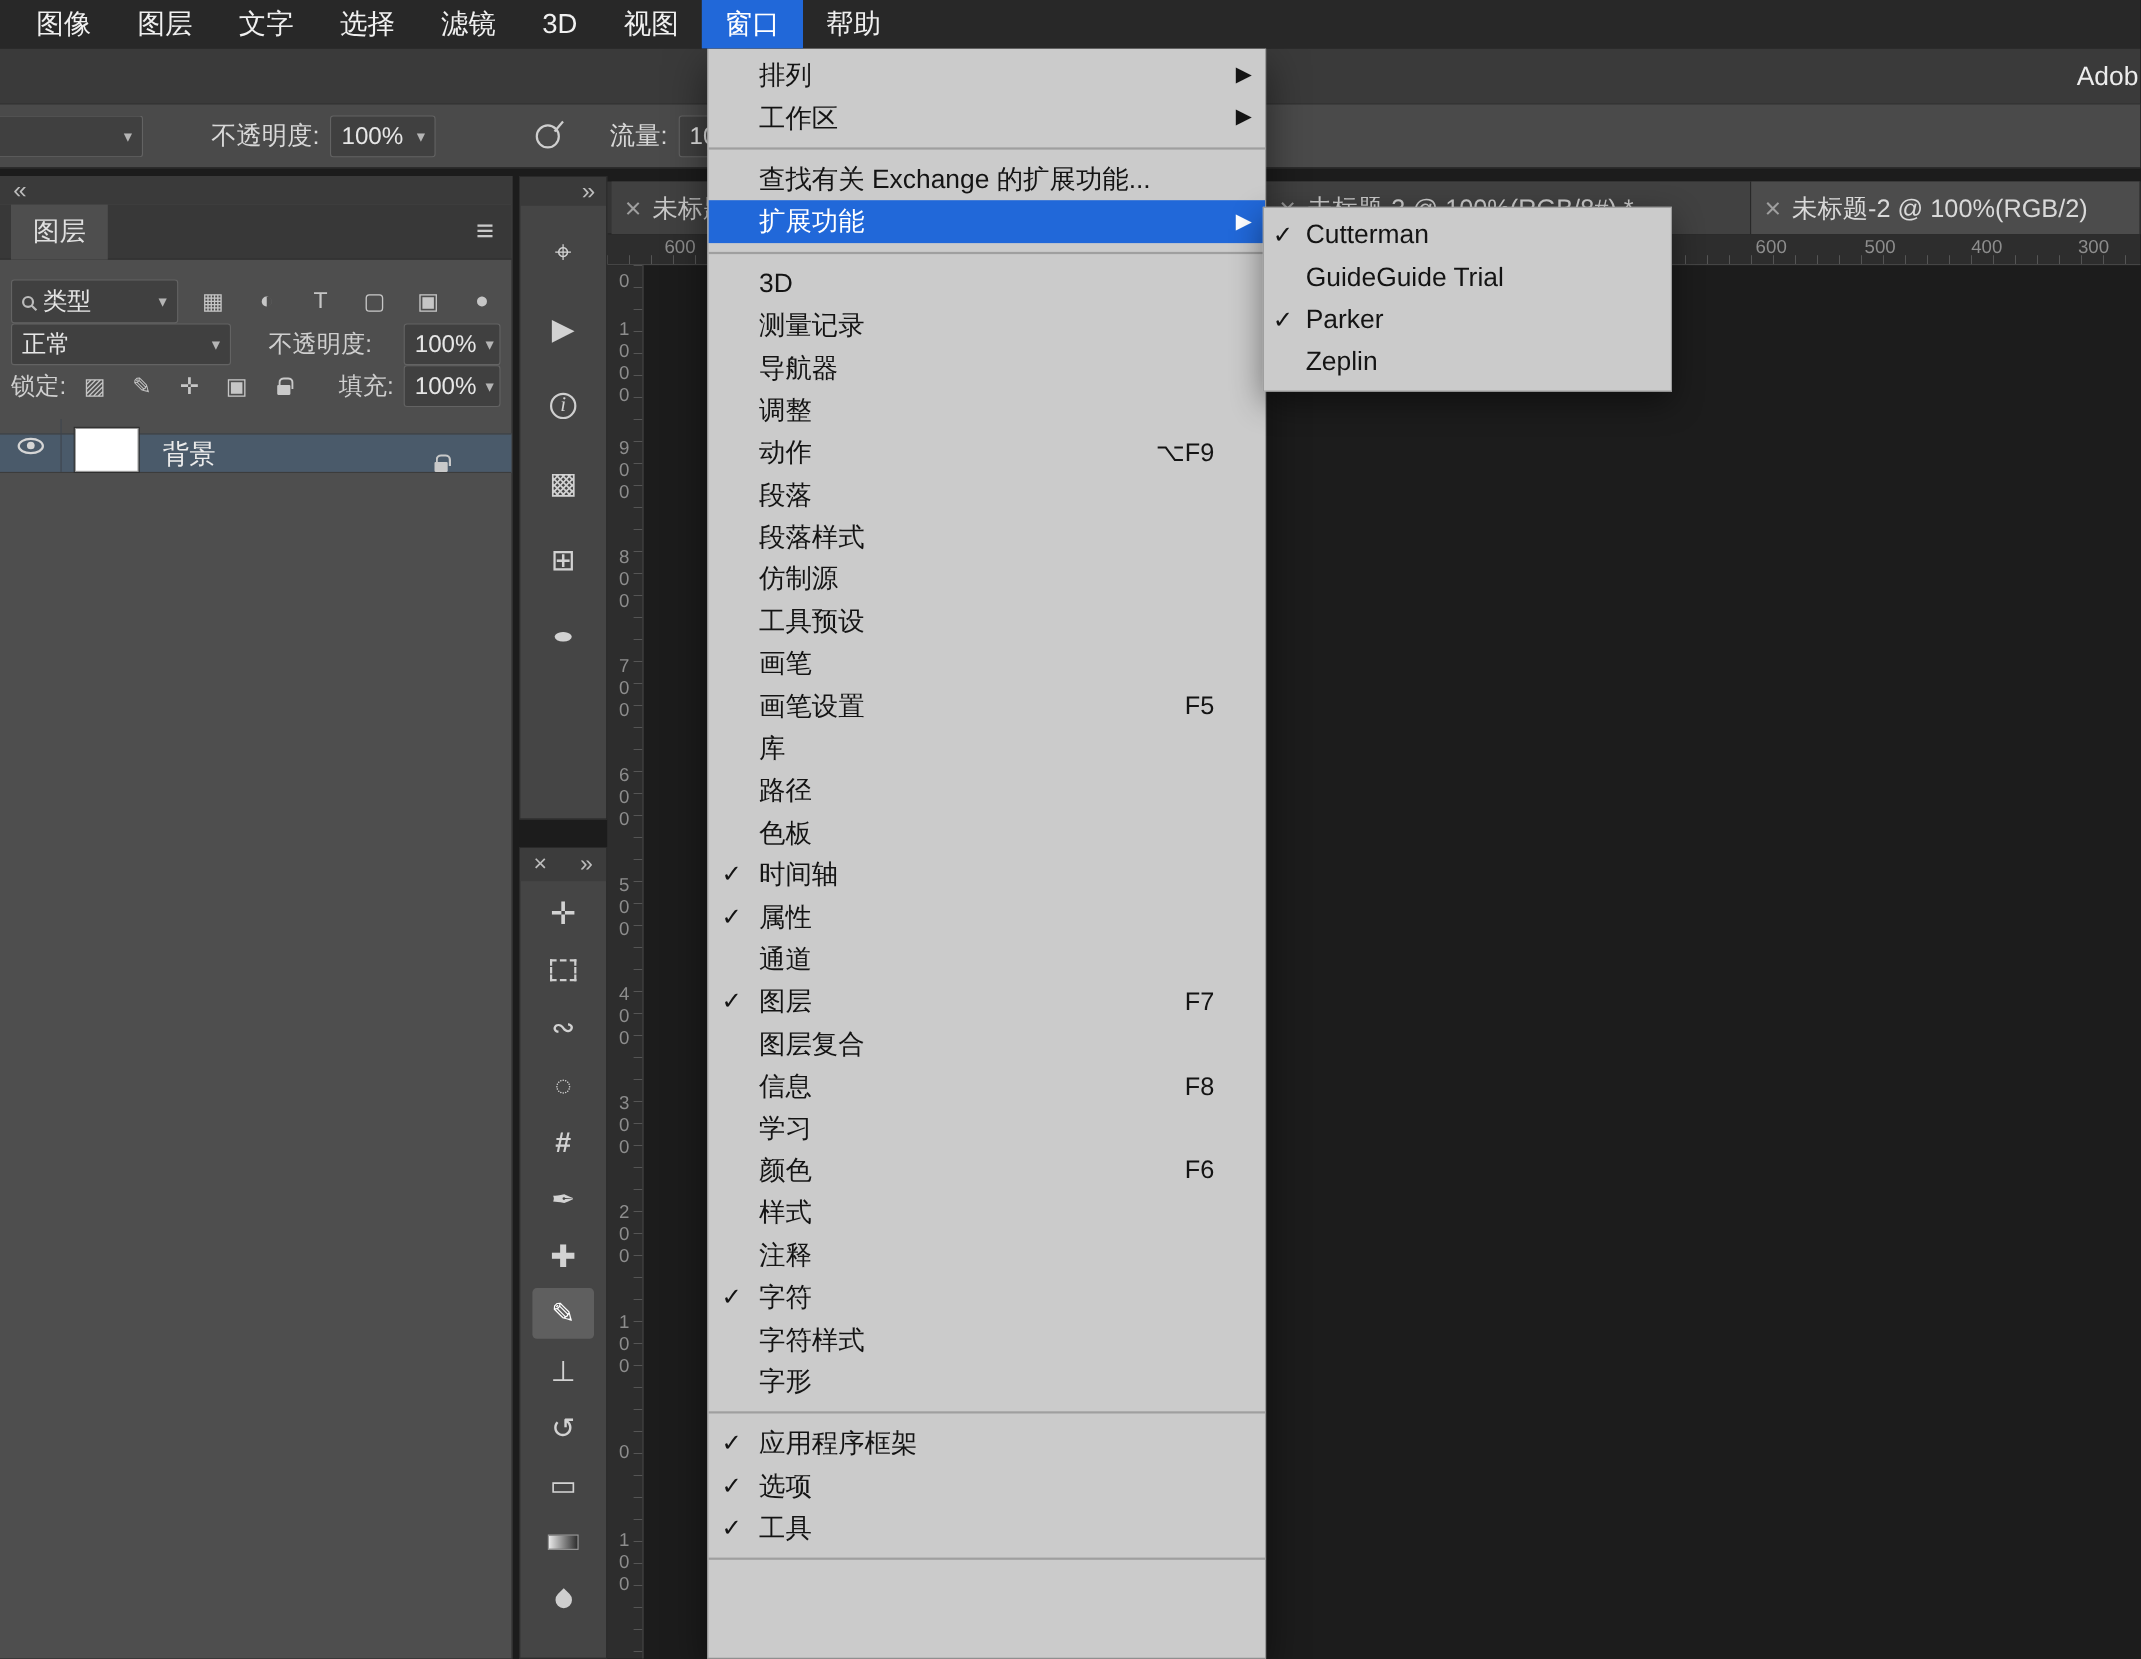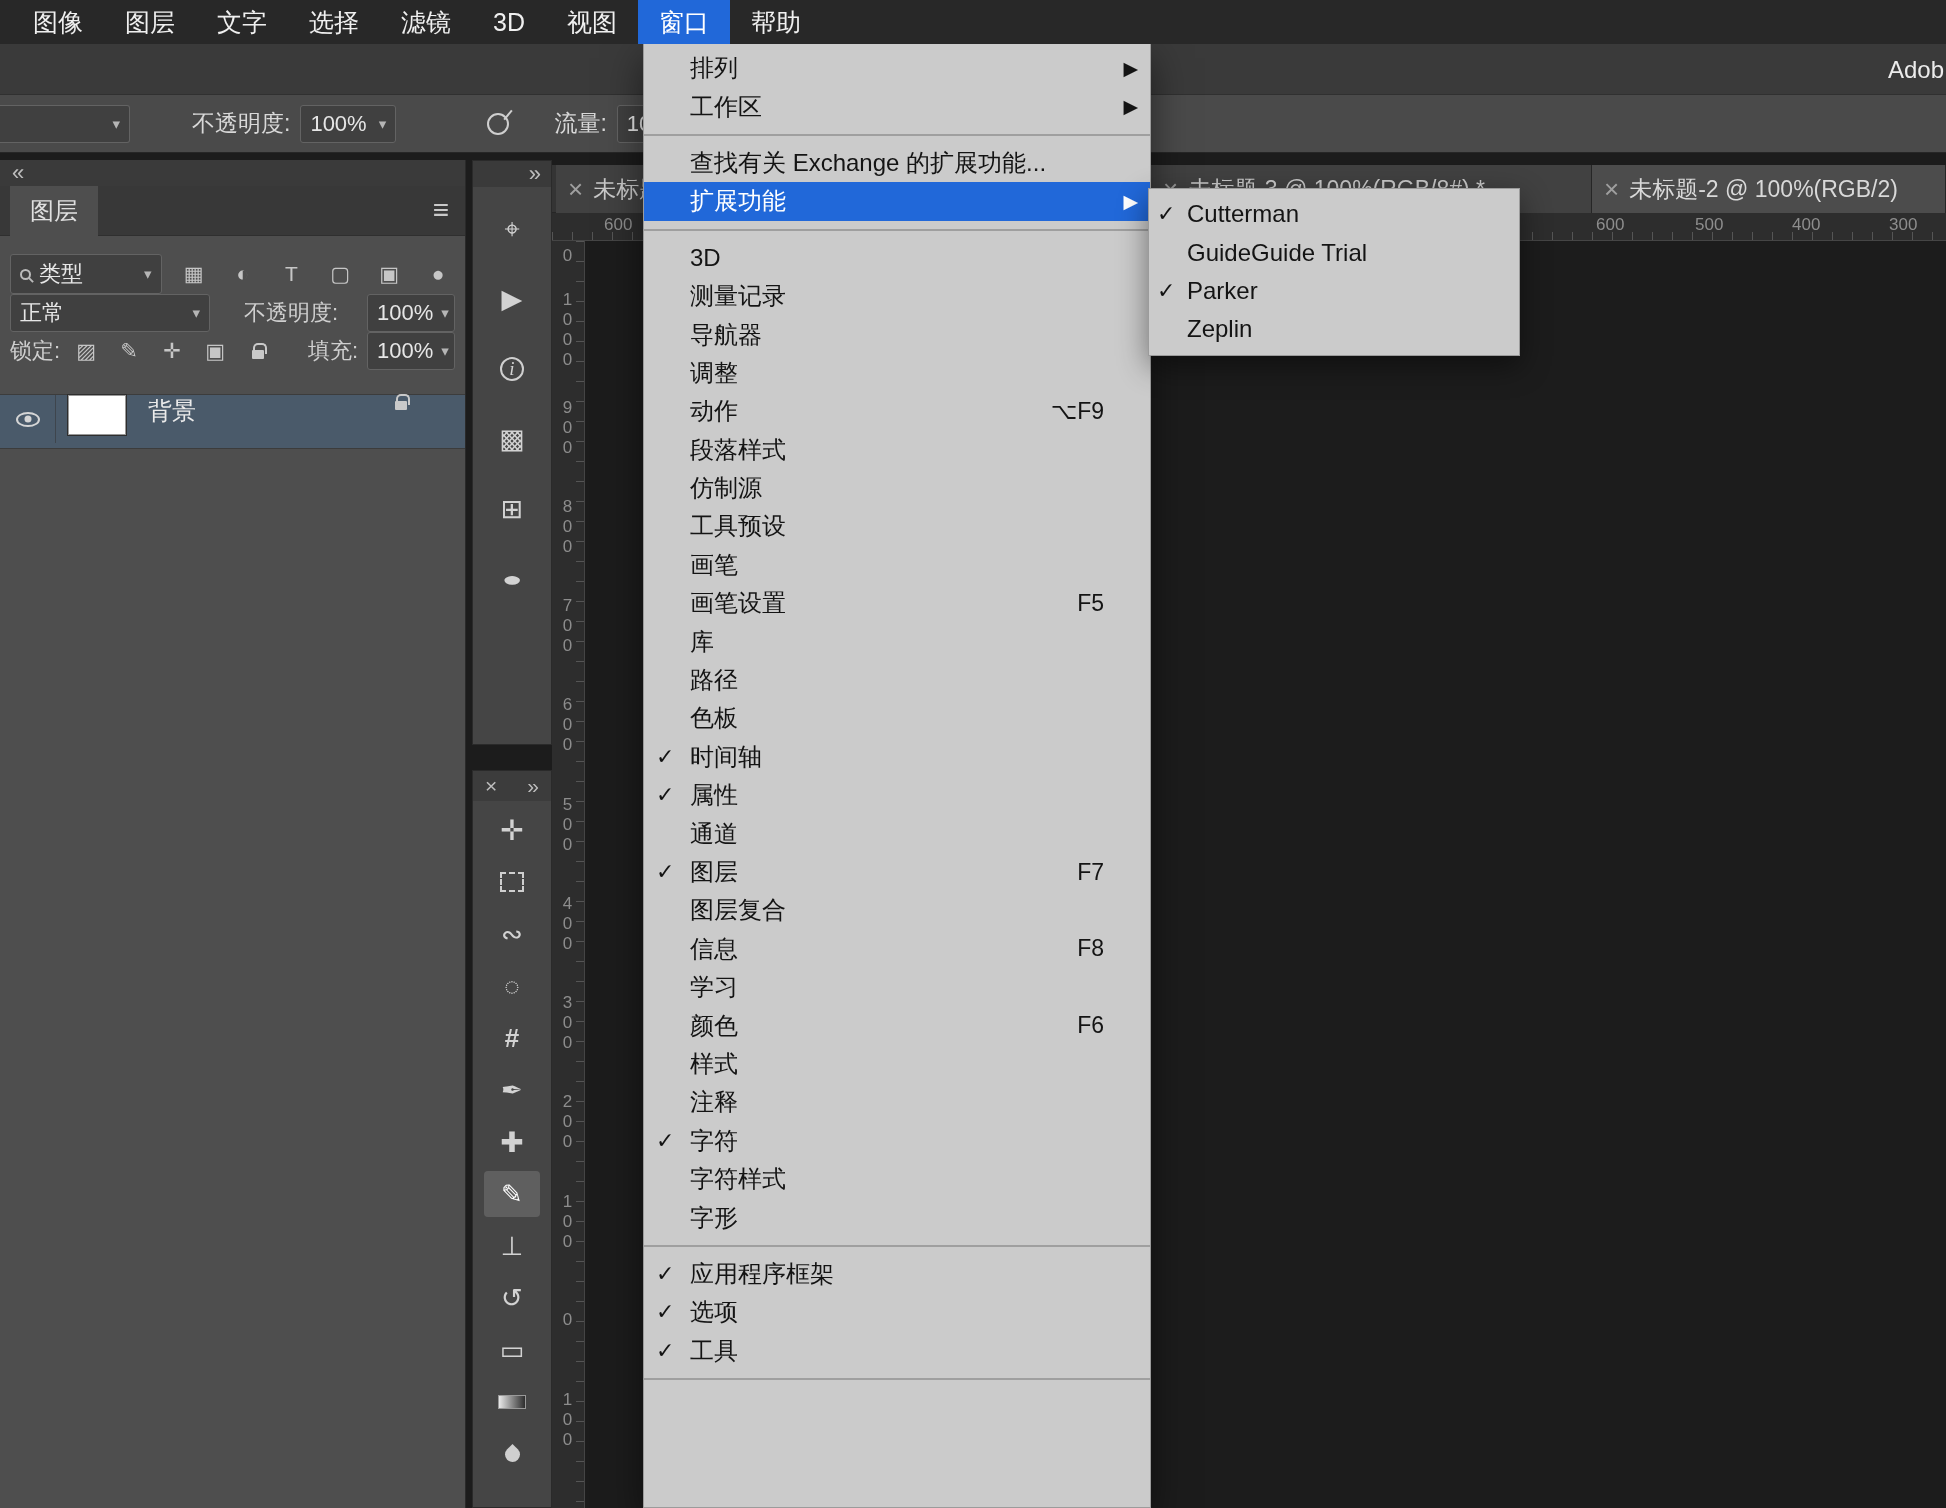--- a/index.html
+++ b/index.html
@@ -50,21 +50,21 @@
   .icon-btn{width:34px;height:34px;display:flex;align-items:center;justify-content:center;color:#c6c6c6;font-size:21px;border-radius:3px}
   .blend-row{height:38px}
   .blend-dd{width:200px}
   .small-dd{width:88px;margin-left:auto}
   .p-label{font-size:22px;color:#cfcfcf;white-space:nowrap}
   .blend-row .p-label{margin-left:24px}
   .lock-row{height:38px;gap:9px}
   .listflat{display:contents}
   .lockshape{width:12px;height:9px;background:#c9c9c9;border-radius:1px;position:relative;margin-top:6px}
   .lockshape::before{content:"";position:absolute;top:-7px;left:1px;width:10px;height:9px;border:2px solid #c9c9c9;border-bottom:none;border-radius:5px 5px 0 0}
-  .layer-row{margin-top:24px;height:55px;background:#4a5a6a;display:flex;align-items:flex-start;border-top:1px solid #3c3c3c;border-bottom:1px solid #3c3c3c}
+  .layer-row{margin-top:24px;height:36px;background:#4a5a6a;display:flex;align-items:flex-end;border-top:1px solid #3c3c3c;border-bottom:1px solid #3c3c3c}
   .eye-cell{width:56px;height:48px;display:flex;align-items:center;justify-content:center;border-right:1px solid #3e454d}
   .eye{width:24px;height:15px;border:2px solid #d5d5d5;border-radius:50%;position:relative}
   .eye::after{content:"";position:absolute;left:50%;top:50%;transform:translate(-50%,-50%);width:7px;height:7px;background:#d5d5d5;border-radius:50%}
   .thumb{width:58px;height:40px;background:#fff;border:1px solid #999;outline:1px solid #2e2e2e;margin-left:12px}
   .layer-name{margin-left:22px;font-size:24px;color:#ebebeb}
   .layer-lock{margin-left:auto;margin-right:58px}
 
   
   .strip{position:absolute;left:472px;top:160px;width:80px;bottom:0;z-index:1}
   .dock{position:absolute;top:0;left:0;right:0;height:585px;background:#454545;border:1px solid #2a2a2a}
@@ -397,20 +397,26 @@
       <span class="arw" data-name="submenu-arrow-icon" style="visibility: hidden;">▶</span>
     </div>
     <div class="mi" data-name="window-menu-item">
       <span class="chk" data-name="checkmark-icon" style="visibility: hidden;">✓</span>
       <span class="lbl" data-name="menu-item-label">动作</span>
       <span class="sc" data-name="menu-item-shortcut">⌥F9</span>
       <span class="arw" data-name="submenu-arrow-icon" style="visibility: hidden;">▶</span>
     </div>
     <div class="mi" data-name="window-menu-item">
       <span class="chk" data-name="checkmark-icon" style="visibility: hidden;">✓</span>
+      <span class="lbl" data-name="menu-item-label">段落</span>
+      <span class="sc" data-name="menu-item-shortcut"></span>
+      <span class="arw" data-name="submenu-arrow-icon" style="visibility: hidden;">▶</span>
+    </div>
+    <div class="mi" data-name="window-menu-item">
+      <span class="chk" data-name="checkmark-icon" style="visibility: hidden;">✓</span>
       <span class="lbl" data-name="menu-item-label">段落样式</span>
       <span class="sc" data-name="menu-item-shortcut"></span>
       <span class="arw" data-name="submenu-arrow-icon" style="visibility: hidden;">▶</span>
     </div>
     <div class="mi" data-name="window-menu-item">
       <span class="chk" data-name="checkmark-icon" style="visibility: hidden;">✓</span>
       <span class="lbl" data-name="menu-item-label">仿制源</span>
       <span class="sc" data-name="menu-item-shortcut"></span>
       <span class="arw" data-name="submenu-arrow-icon" style="visibility: hidden;">▶</span>
     </div>

